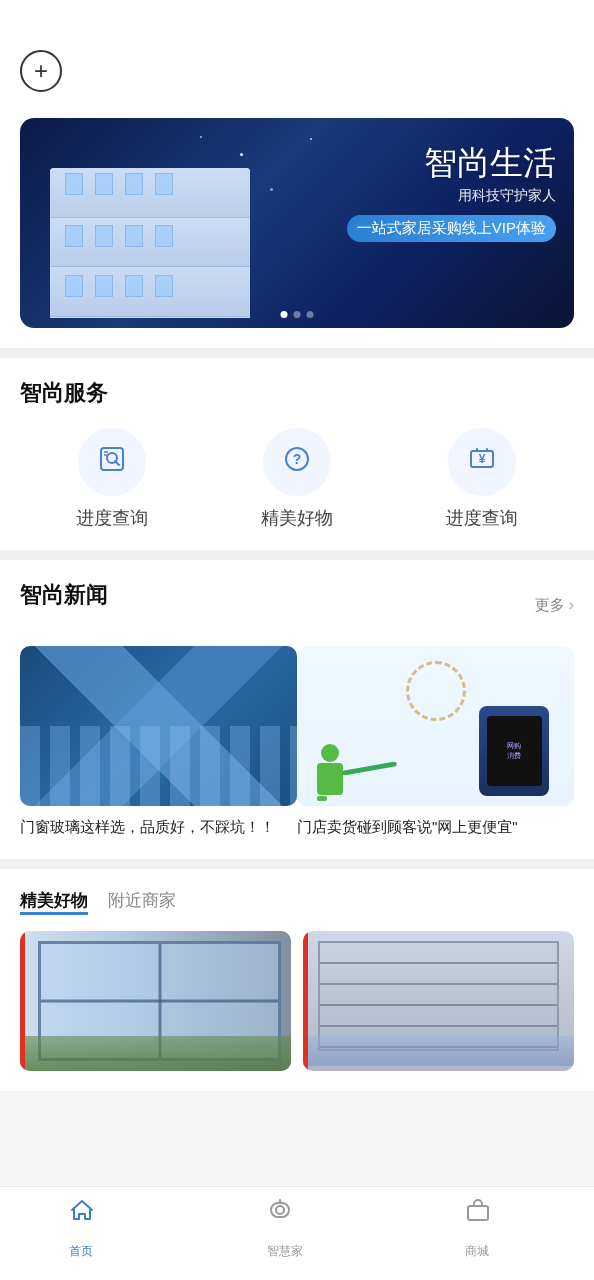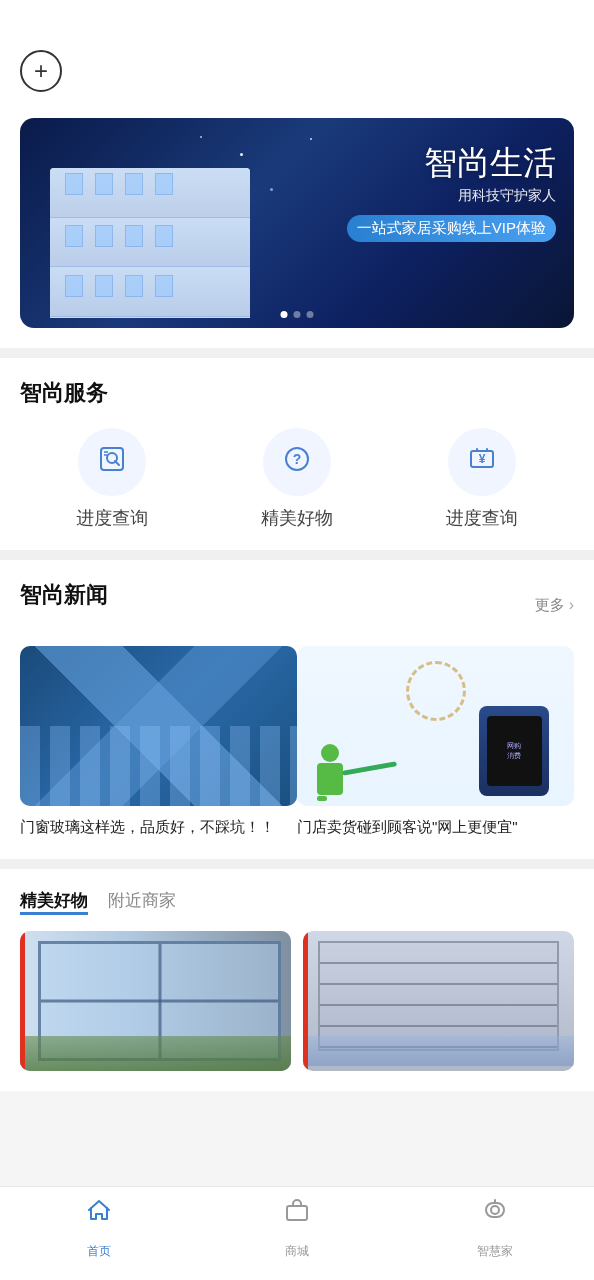--- a/index.html
+++ b/index.html
@@ -361,21 +361,20 @@
       width: 594px;
       background: #fff;
       border-top: 1px solid #e8e8e8;
       display: flex;
       justify-content: space-around;
       padding: 10px 0 20px;
     }
     .nav-item {
       display: flex;
       flex-direction: column;
-      align-items: center;
       gap: 14px;
       cursor: pointer;
       min-width: 60px;
     }
     .nav-icon {
       font-size: 24px;
       color: #999;
     }
     .nav-icon.active {
       color: #3a80d0;
@@ -596,33 +595,33 @@
         <path d="M3 13L13 4L23 13" stroke="#3a80d0" stroke-width="2" stroke-linecap="round" stroke-linejoin="round"></path>
         <path d="M5 11V22H10V17H16V22H21V11" stroke="#3a80d0" stroke-width="2" stroke-linecap="round" stroke-linejoin="round" fill="none"></path>
       </svg>
     </span>
     <span class="nav-label active">首页</span>
   </div>
 
   <div class="nav-item">
     <span class="nav-icon">
       <svg width="26" height="26" viewBox="0 0 26 26" fill="none">
-        <rect x="3" y="9" width="20" height="14" rx="2" stroke="#999" stroke-width="2" fill="none"></rect>
-        <path d="M9 9V7a4 4 0 018 0v2" stroke="#999" stroke-width="2" stroke-linecap="round" fill="none"></path>
-      </svg>
-    </span>
-    <span class="nav-label">商城</span>
-  </div>
-
-  <div class="nav-item">
-    <span class="nav-icon">
-      <svg width="26" height="26" viewBox="0 0 26 26" fill="none">
         <rect x="4" y="6" width="18" height="14" rx="7" stroke="#999" stroke-width="2" fill="none"></rect>
         <circle cx="13" cy="13" r="4" stroke="#999" stroke-width="2" fill="none"></circle>
         <line x1="13" y1="3" x2="13" y2="6" stroke="#999" stroke-width="2" stroke-linecap="round"></line>
       </svg>
     </span>
     <span class="nav-label">智慧家</span>
   </div>
 
+  <div class="nav-item">
+    <span class="nav-icon">
+      <svg width="26" height="26" viewBox="0 0 26 26" fill="none">
+        <rect x="3" y="9" width="20" height="14" rx="2" stroke="#999" stroke-width="2" fill="none"></rect>
+        <path d="M9 9V7a4 4 0 018 0v2" stroke="#999" stroke-width="2" stroke-linecap="round" fill="none"></path>
+      </svg>
+    </span>
+    <span class="nav-label">商城</span>
+  </div>
+
 
 
 </div>
 
 </body></html>

